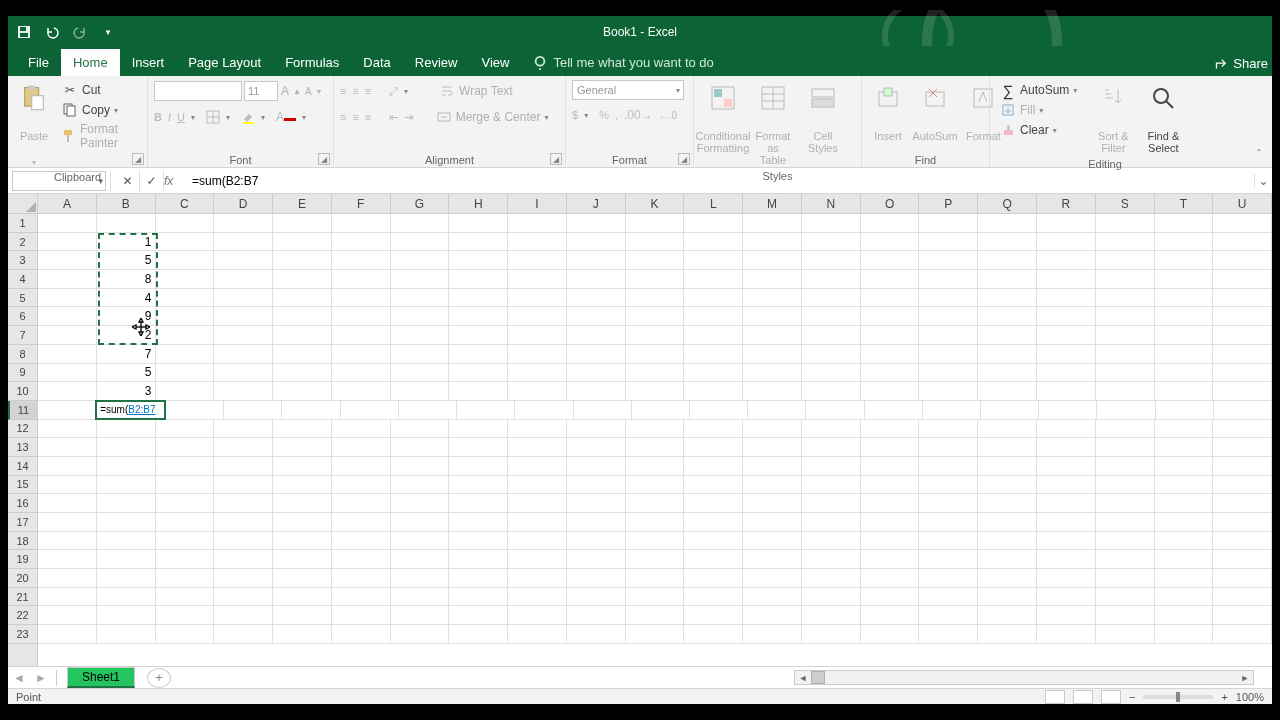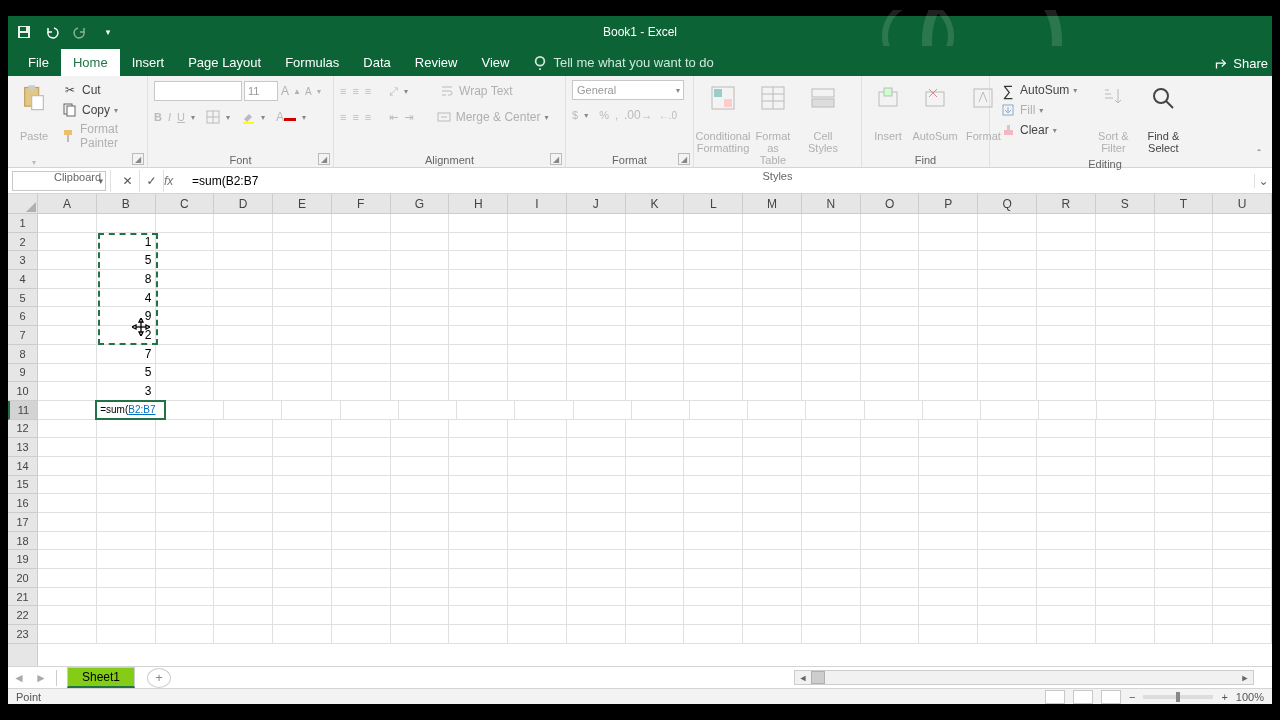--- a/index.html
+++ b/index.html
@@ -67,21 +67,21 @@
   .cell.editing .formula { font-size:10px; white-space:nowrap; display:flex;}
   .cell.editing .ftext { color:#000;}
   .cell.editing .fref { color:#0070c0;text-decoration:underline;}
   
   .marquee { position:absolute; border:2px dashed #217346; pointer-events:none; z-index:4; }
   
   .dragicon { position:absolute; z-index:6; }
   
   .sheetbar { height:22px; background:#fff; border-top:1px solid #d4d4d4; display:flex; align-items:center; font-size:12px; position:relative;}
   .navarr { width:22px; display:flex;align-items:center;justify-content:center;color:#aaa;}
-  .sheettab { padding:2px 14px; border:1px solid #ccc; border-bottom:2px solid #217346; background:#84cc16; margin-left:6px;}
+  .sheettab { padding:2px 14px; border:1px solid #ccc; border-bottom:2px solid #217346; background:#22c55e; margin-left:6px;}
   .addsheet { width:24px;height:20px; margin-left:12px; display:flex;align-items:center;justify-content:center;color:#888;border:1px solid #ccc;border-radius:50%;font-size:13px;}
   .hsbar { position:absolute; right:18px; top:3px; width:460px; height:15px; background:#f1f1f1; border:1px solid #ccc; display:flex;}
   .hsbar .trk { flex:1; }
   .hsbar .btnarr { width:16px; display:flex;align-items:center;justify-content:center;color:#666;font-size:9px;}
   .hsbar .thumb { width:14px; background:#cdcdcd; border:1px solid #b0b0b0;}
   
   .status { height:16px; background:#f3f3f3; border-top:1px solid #d4d4d4; display:flex; align-items:center; font-size:11px; color:#555; padding:0 8px;}
   .status .mode { }
   .status .right { margin-left:auto; display:flex; gap:8px; align-items:center;}
   .vbtn { width:20px; height:14px; border:1px solid #c8c8c8; background:#fff;}

